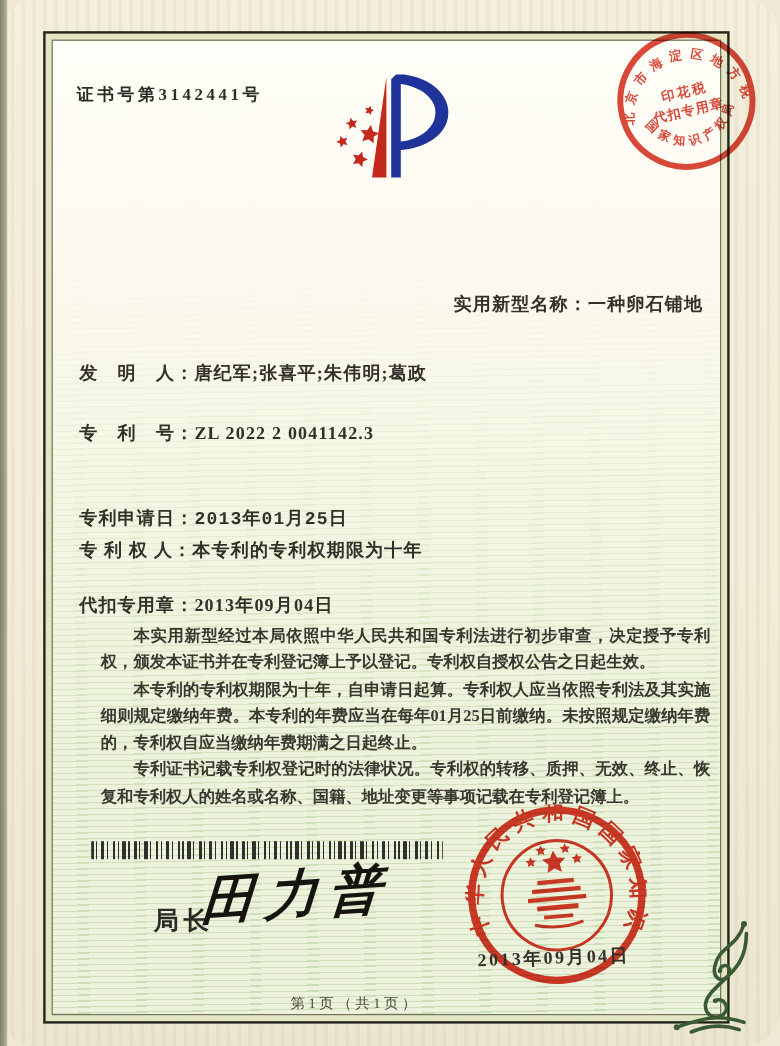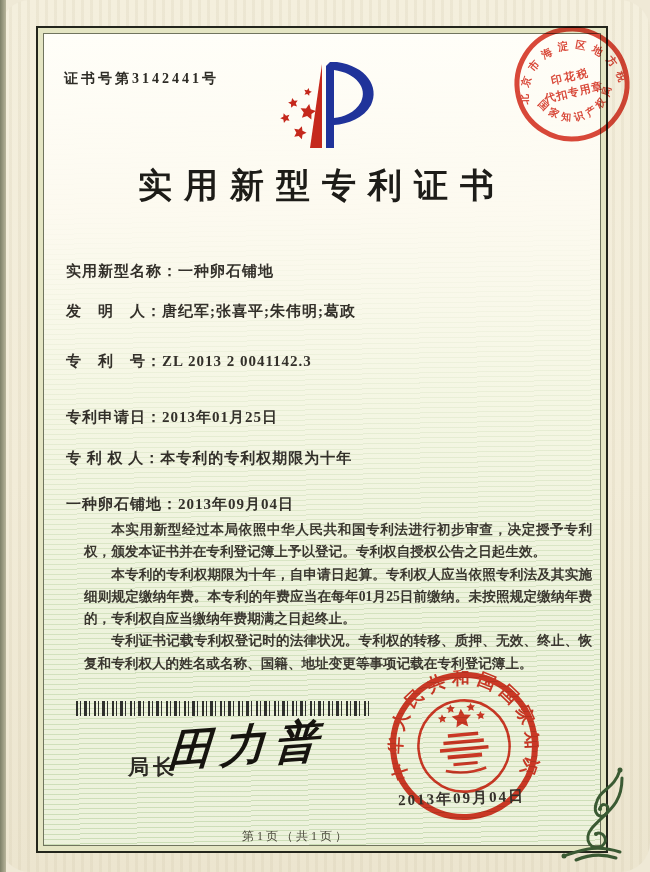--- a/index.html
+++ b/index.html
@@ -22,21 +22,21 @@
     background:
       linear-gradient(180deg, rgba(255,254,248,1) 0%, rgba(253,250,240,.97) 22%,
         rgba(246,247,228,.72) 45%, rgba(232,240,211,.38) 70%, rgba(221,233,199,.22) 100%),
       repeating-linear-gradient(179deg, #c7dab2 0 1px, #f1f4e2 1px 5px);}
   
   .abs{position:absolute;z-index:2;}
   .cert-no{left:64px;top:70px;font-size:14px;letter-spacing:3px;color:#2e2c26;font-weight:bold;}
   .title{left:36px;top:163px;width:572px;text-align:center;font-size:34px;font-weight:bold;
     color:#1d1c18;letter-spacing:12px;}
   .field{left:66px;width:520px;font-size:15px;font-weight:bold;color:#33302a;letter-spacing:1px;white-space:nowrap;}
-  .f0{top:262px;} .f1{top:302px;} .f2{top:352px;} .f3{top:408px;} .f4{top:449px;} .f5{top:495px;}
+  .f0{top:244px;text-align:right;} .f1{top:302px;} .f2{top:352px;} .f3{top:423px;font-family:Liberation Mono, monospace;} .f4{top:449px;} .f5{top:495px;}
   .body-text{left:84px;top:519px;width:508px;font-size:13.6px;line-height:1.64;
     color:#3a372f;text-align:justify;font-weight:700;}
   .body-text p{margin:0;text-indent:2em;}
   .barcode{left:76px;top:701px;width:293px;height:15px;opacity:.88;
     background:repeating-linear-gradient(90deg,#161616 0 2px,transparent 2px 4px,#161616 4px 5px,
       transparent 5px 8px,#161616 8px 11px,transparent 11px 13px,#161616 13px 14px,transparent 14px 18px);}
   .sig-label{left:128px;top:753px;font-size:21px;font-weight:bold;color:#2c2a24;letter-spacing:4px;}
   .signature{left:168px;top:716px;width:170px;font-size:44px;font-weight:bold;font-style:italic;
     color:#16140f;letter-spacing:9px;transform:rotate(-4deg) skewX(-8deg);
     font-family:"DejaVu Sans","Liberation Sans",sans-serif;}
@@ -83,28 +83,27 @@
     <text font-size="10.5" font-weight="bold" fill="#d6392a" letter-spacing="6">
       <textPath href="#taxTop" startOffset="2">北京市海淀区地方税务局</textPath>
     </text>
     <text font-size="10" font-weight="bold" fill="#d6392a" letter-spacing="4">
       <textPath href="#taxBottom" startOffset="4">国家知识产权局</textPath>
     </text>
     <text x="60" y="56" text-anchor="middle" font-size="11" font-weight="bold" fill="#d6392a" letter-spacing="2">印花税</text>
     <text x="60" y="72" text-anchor="middle" font-size="11" font-weight="bold" fill="#d6392a" letter-spacing="1">代扣专用章</text>
   </svg>
 
-  <div class="abs title">实用新型专利证书</div>
 
   <div class="abs field f0"><span>实用新型名称：</span><span>一种卵石铺地</span></div>
   <div class="abs field f1"><span>发　明　人：</span><span>唐纪军;张喜平;朱伟明;葛政</span></div>
-  <div class="abs field f2"><span>专　利　号：</span><span>ZL 2013 2 0041142.3</span></div>
+  <div class="abs field f2"><span>专　利　号：</span><span>ZL 2022 2 0041142.3</span></div>
   <div class="abs field f3"><span>专利申请日：</span><span>2013年01月25日</span></div>
   <div class="abs field f4"><span>专 利 权 人：</span><span>本专利的专利权期限为十年</span></div>
-  <div class="abs field f5"><span>一种卵石铺地：</span><span>2013年09月04日</span></div>
+  <div class="abs field f5"><span>代扣专用章：</span><span>2013年09月04日</span></div>
 
   <div class="abs body-text">
     <p>本实用新型经过本局依照中华人民共和国专利法进行初步审查，决定授予专利权，颁发本证书并在专利登记簿上予以登记。专利权自授权公告之日起生效。</p>
     <p>本专利的专利权期限为十年，自申请日起算。专利权人应当依照专利法及其实施细则规定缴纳年费。本专利的年费应当在每年01月25日前缴纳。未按照规定缴纳年费的，专利权自应当缴纳年费期满之日起终止。</p>
     <p>专利证书记载专利权登记时的法律状况。专利权的转移、质押、无效、终止、恢复和专利权人的姓名或名称、国籍、地址变更等事项记载在专利登记簿上。</p>
   </div>
 
   <div class="abs barcode"></div>
 
   <div class="abs sig-label">局长</div>

